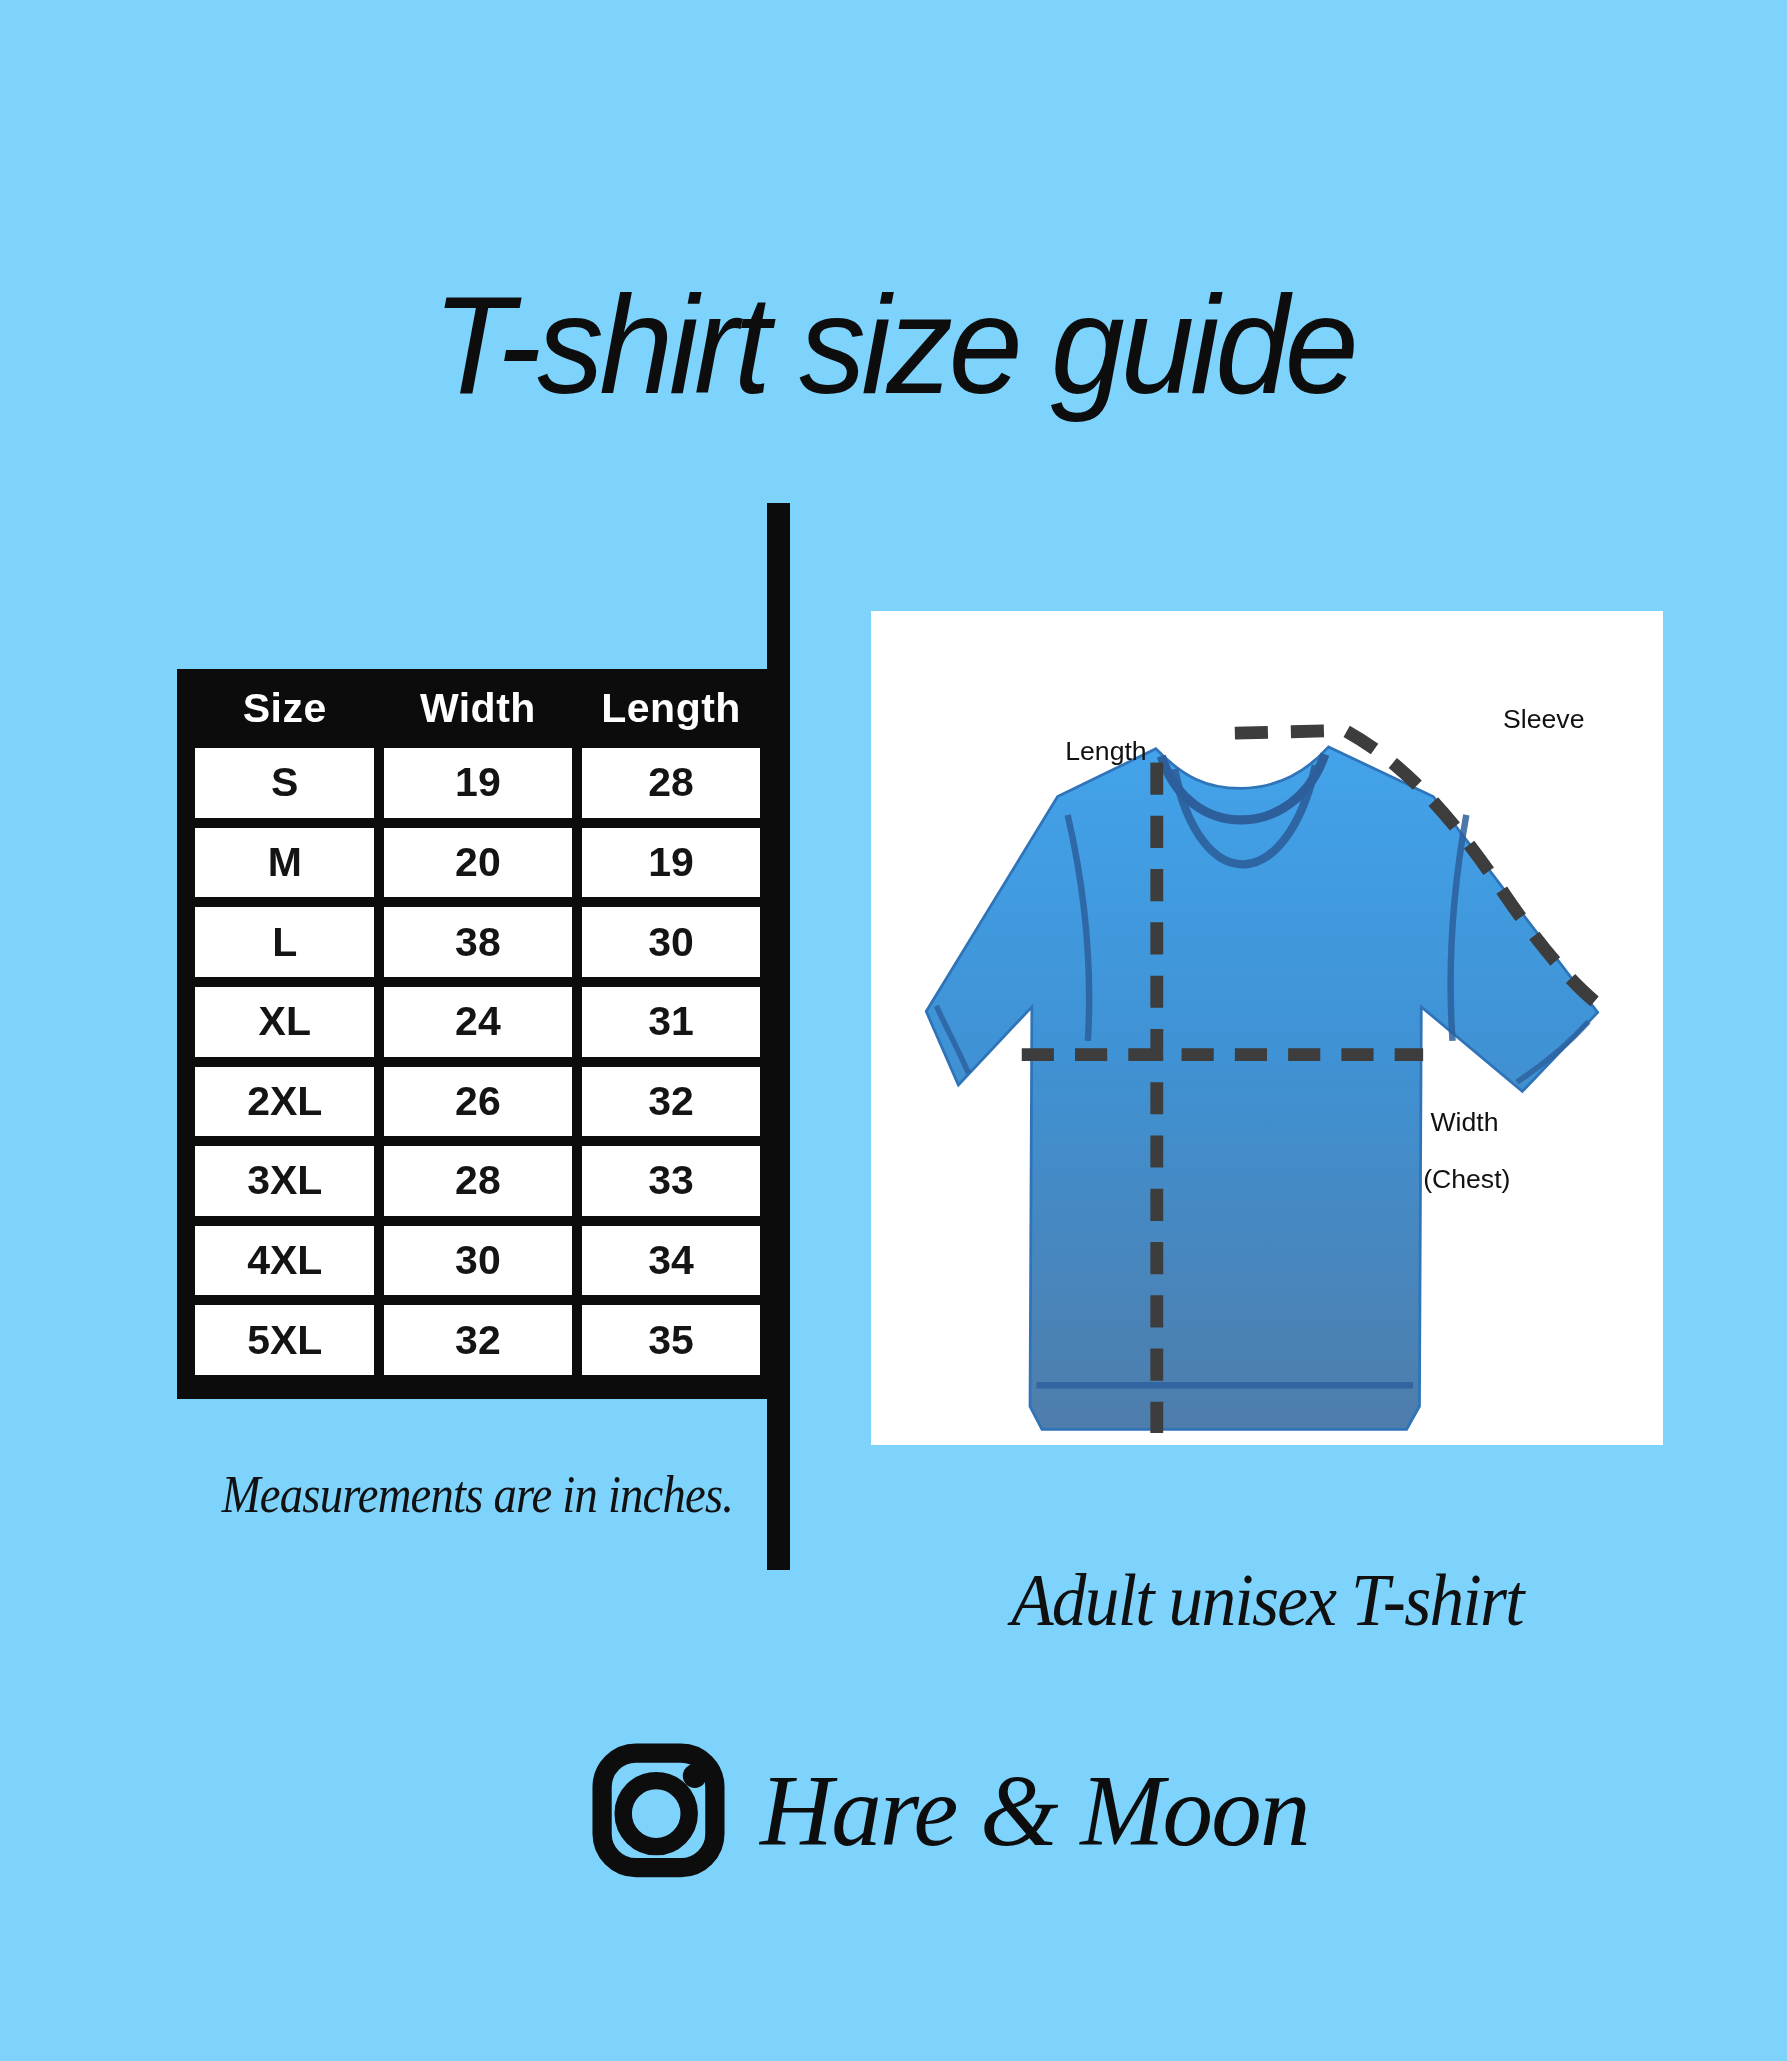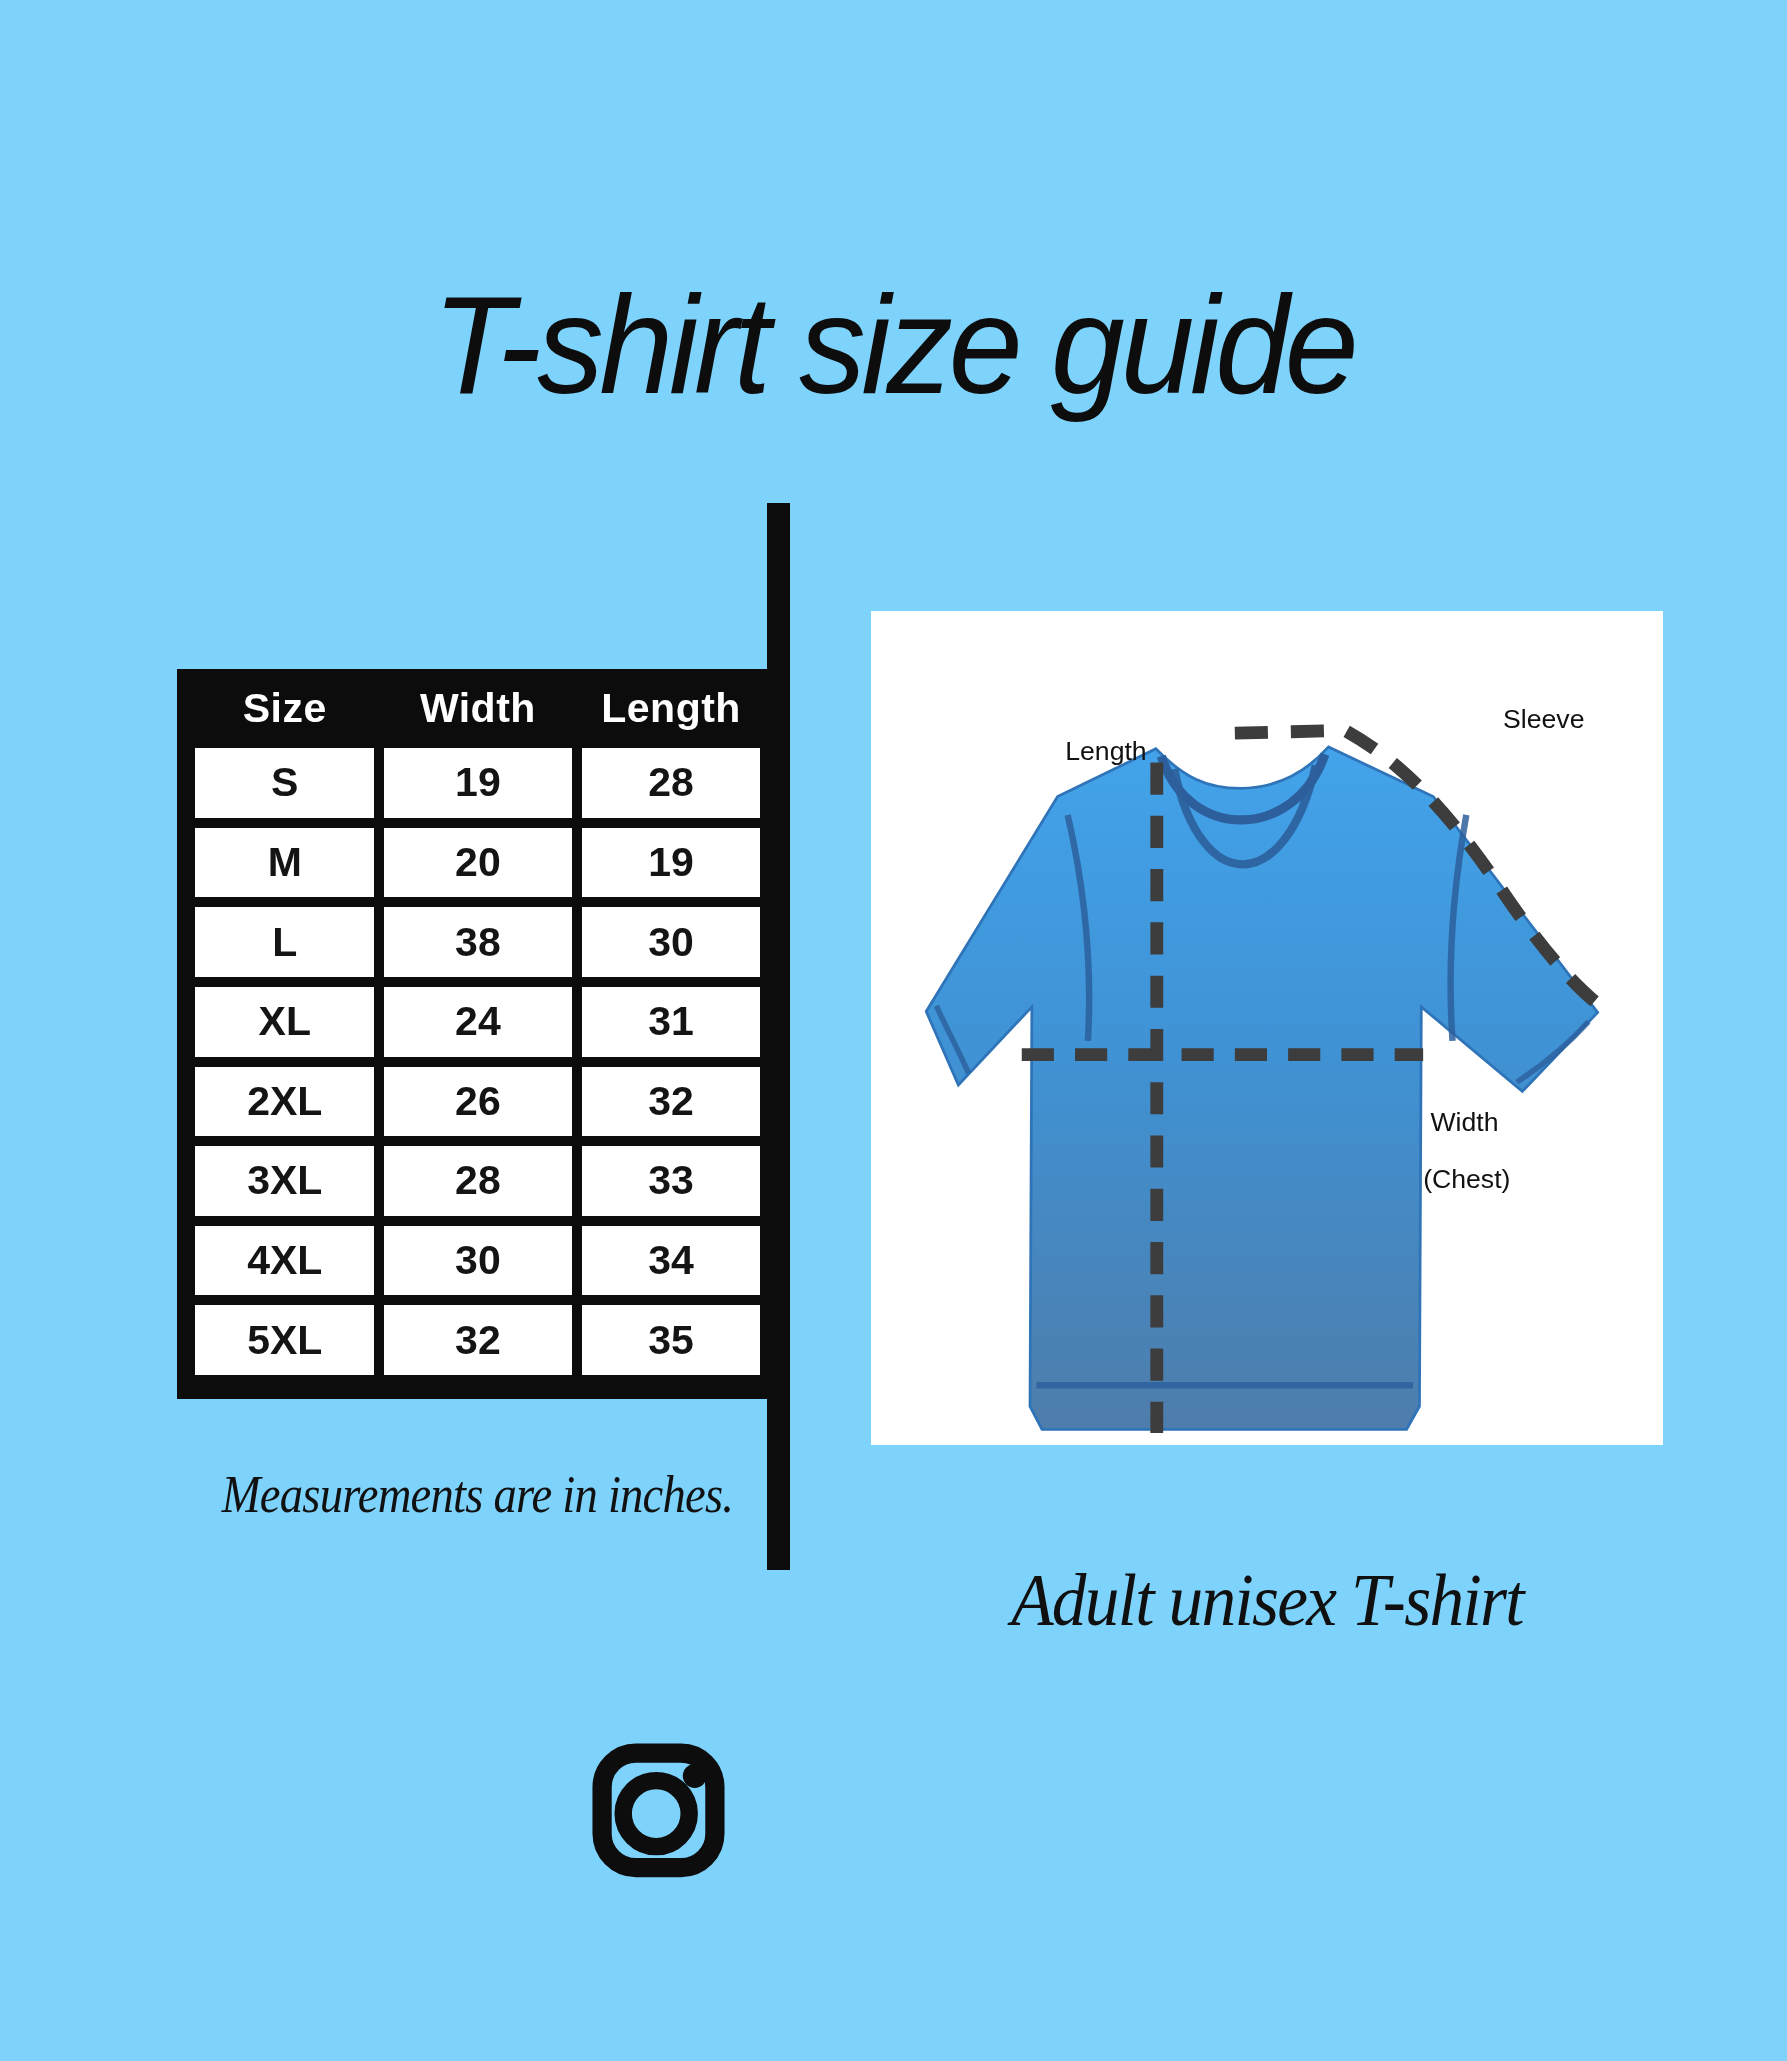--- a/index.html
+++ b/index.html
@@ -132,15 +132,16 @@
   <div class="caption">Adult unisex T-shirt</div>
 
   <div class="footer-icon">
     <svg viewBox="0 0 145 147">
       <rect x="11" y="11" width="123" height="125" rx="37" fill="none" stroke="#0d0d0d" stroke-width="21"></rect>
       <circle cx="70" cy="77" r="36" fill="none" stroke="#0d0d0d" stroke-width="19"></circle>
       <circle cx="112" cy="36" r="13" fill="#0d0d0d"></circle>
     </svg>
   </div>
 
+  <div class="brand">Hare &amp; Moon</div>
 
 </div>
 
 
 </body></html>

